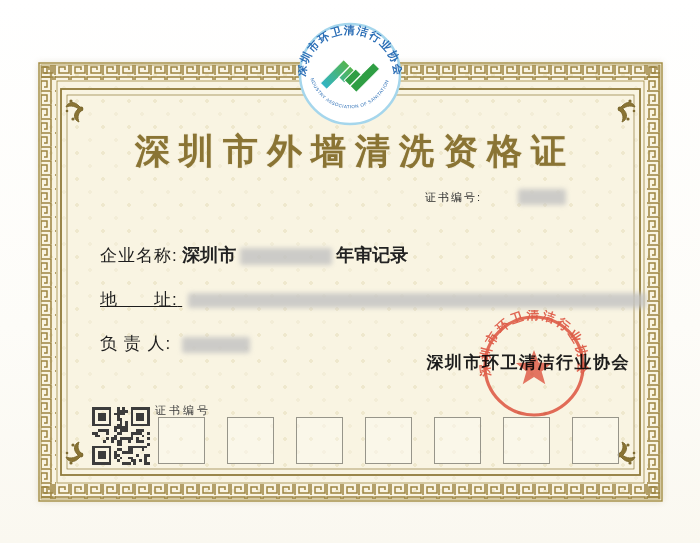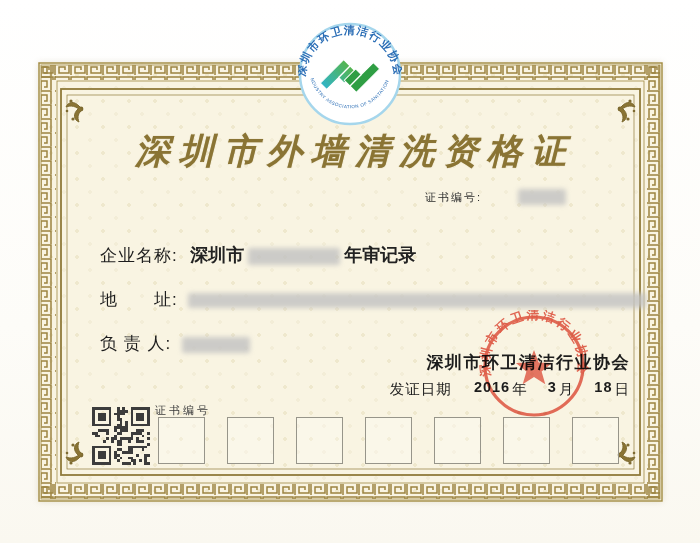--- a/index.html
+++ b/index.html
@@ -19,30 +19,29 @@
     box-shadow:0 0 6px rgba(120,100,40,.15);
   }
   .border-svg{position:absolute;left:38px;top:62px;width:625px;height:440px;z-index:2;pointer-events:none;}
   .logo{position:absolute;left:298px;top:22px;width:104px;height:104px;z-index:3;}
   .title{
     position:absolute;left:38px;top:128px;width:625px;z-index:3;
     text-align:center;font-size:35px;font-weight:bold;color:#8a7434;
     letter-spacing:9px;text-indent:9px;
     font-family:"Liberation Serif","DejaVu Serif",serif;
     text-shadow:0 0 1px rgba(138,116,52,.5);
-    font-style:italic;
   }
   .cert-no-row{position:absolute;left:425px;top:190px;z-index:3;font-size:11px;color:#2b2b2b;letter-spacing:2px;}
   .redact{display:inline-block;background:#c2c2c2;filter:blur(2.5px);border-radius:2px;opacity:.8;vertical-align:middle;}
   .cert-no-redact{position:absolute;left:518px;top:189px;width:48px;height:16px;z-index:3;}
   .field-row{position:absolute;left:100px;z-index:3;color:#1d1d1d;white-space:nowrap;}
   .field-label{font-size:17px;color:#1d1d1d;letter-spacing:1px;text-align:center;}
   .field-value{font-size:18px;font-weight:bold;color:#222;}
   .row-company{top:243px;}
-  .row-address{top:288px;}
+  .row-address{top:288px;text-decoration:underline;}
   .row-person{top:326px;margin-top:6px;}
   .addr-redact{width:458px;height:15px;margin-left:6px;}
   .person-redact{width:68px;height:16px;margin-left:6px;}
   .company-redact{width:92px;height:17px;margin:0 4px;}
   .issuer-block{position:absolute;right:70px;top:351px;z-index:4;text-align:right;color:#1c1c1c;}
   .issuer-name{font-size:17px;font-weight:bold;letter-spacing:1.5px;}
   .date-line{margin-top:6px;font-size:14.5px;letter-spacing:1px;}
   .date-num{font-weight:bold;position:relative;top:-2px;padding:0 2px;}
   .note-line{margin-top:5px;font-size:13.5px;letter-spacing:3px;}
   .stamp{position:absolute;left:478px;top:310px;width:112px;height:112px;z-index:5;opacity:.88;mix-blend-mode:multiply;}
@@ -114,44 +113,35 @@
   </g>
 </svg>
 
 <div class="title">深圳市外墙清洗资格证</div>
 
 <div class="cert-no-row">证书编号:</div>
 <span class="redact cert-no-redact"></span>
 
 <div class="field-row row-company">
   <span class="field-label">企业名称:</span>
-  <span class="field-value" style="margin-left:8px;">深圳市</span><span class="redact company-redact"></span><span class="field-value">年审记录</span>
+  <span class="field-value" style="margin-left:0;">深圳市</span><span class="redact company-redact"></span><span class="field-value">年审记录</span>
 </div>
 
 <div class="field-row row-address">
   <span class="field-label">地　　址:</span>
   <span class="redact addr-redact"></span>
 </div>
 
 <div class="field-row row-person">
   <span class="field-label">负 责 人:</span>
   <span class="redact person-redact"></span>
 </div>
 
 <div class="issuer-block">
   <div class="issuer-name">深圳市环卫清洁行业协会</div>
-  <div class="date-line">
-    <span>发证日期</span>
-    <span style="display:inline-block;width:10px;"></span>
-    <span class="date-num">2016</span><span>年</span>
-    <span style="display:inline-block;width:8px;"></span>
-    <span class="date-num">3</span><span>月</span>
-    <span style="display:inline-block;width:8px;"></span>
-    <span class="date-num">18</span><span>日</span>
-  </div>
 </div>
 
 <svg class="stamp" viewBox="0 0 112 112">
   <defs>
     <path id="stampArc" d="M 14,70 A 45,45 0 1 1 98,70" fill="none"></path>
   </defs>
   <circle cx="56" cy="56" r="49" fill="none" stroke="#e14a39" stroke-width="3.2" opacity="0.9"></circle>
   <text font-size="12.5" font-weight="bold" fill="#e14a39" letter-spacing="2.5" opacity="0.95">
     <textPath href="#stampArc" startOffset="50%" text-anchor="middle">深圳市环卫清洁行业协会</textPath>
   </text>

